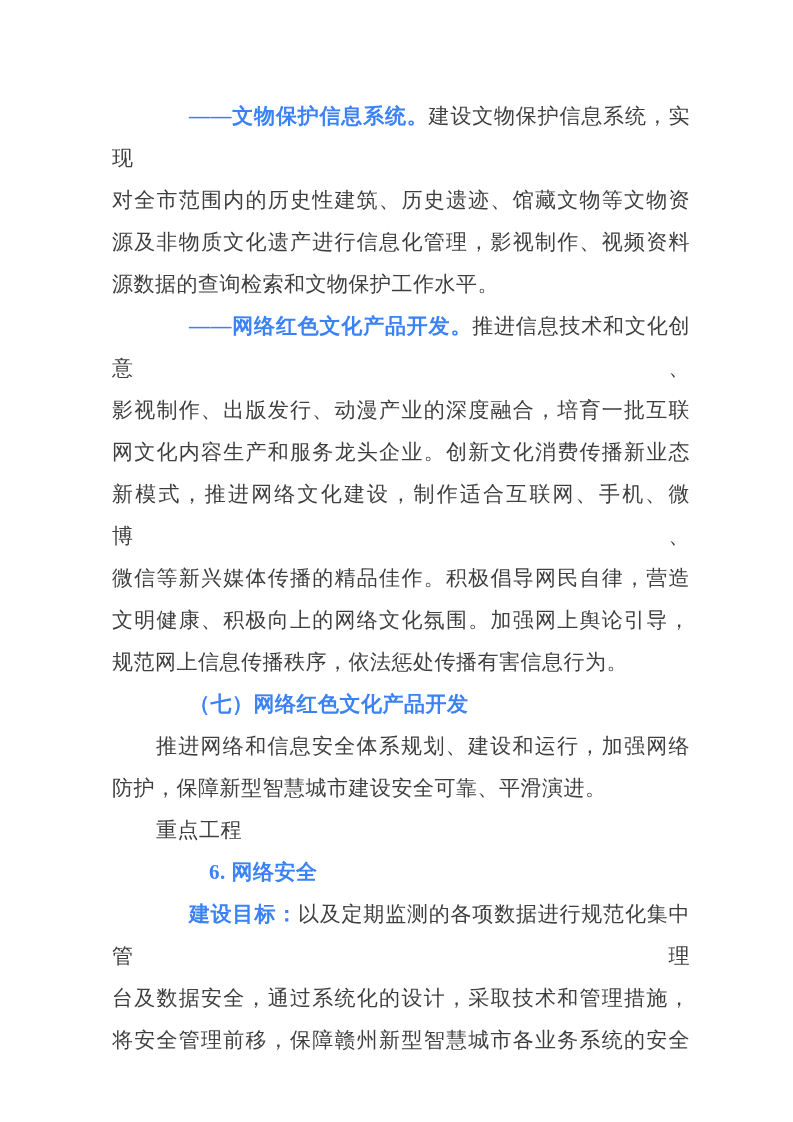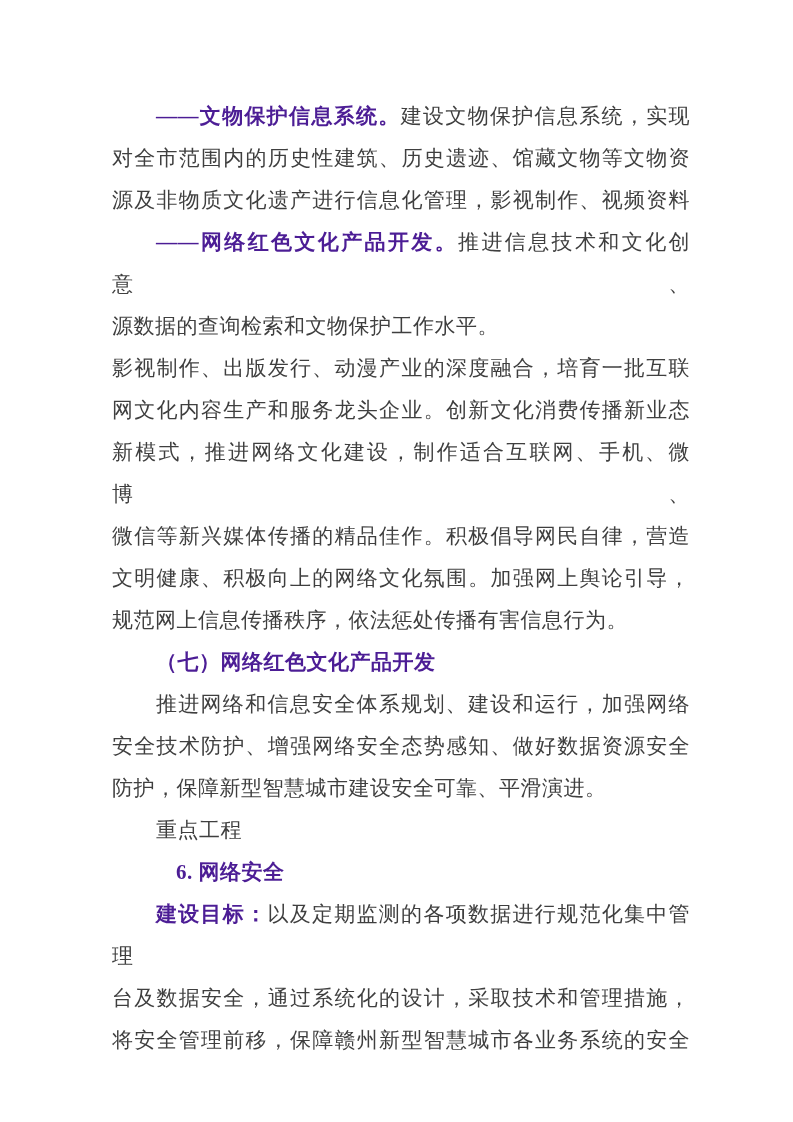--- a/index.html
+++ b/index.html
@@ -31,42 +31,42 @@
   }
   .line.fill {
     white-space: normal;
     text-align-last: justify;
   }
   .line.indent { text-indent: 44px; }
   .line.indent3 { text-indent: 64px; }
   .run { font-weight: 400; }
   .run.bold {
     font-weight: 700;
-    color: #4c1d95;
+    color: #3b82f6;
+    margin-left: 33px;
   }
 </style>
 </head>
 <body>
 
 <div class="page">
   <div class="content">
       <div class="line fill indent"><span class="run bold">——文物保护信息系统。</span><span class="run">建设文物保护信息系统，实现</span></div>
       <div class="line fill"><span class="run">对全市范围内的历史性建筑、历史遗迹、馆藏文物等文物资</span></div>
       <div class="line fill"><span class="run">源及非物质文化遗产进行信息化管理，影视制作、视频资料</span></div>
+      <div class="line"><span class="run">源数据的查询检索和文物保护工作水平。</span></div>
       <div class="line fill indent"><span class="run bold">——网络红色文化产品开发。</span><span class="run">推进信息技术和文化创意、</span></div>
-      <div class="line"><span class="run">源数据的查询检索和文物保护工作水平。</span></div>
       <div class="line fill"><span class="run">影视制作、出版发行、动漫产业的深度融合，培育一批互联</span></div>
       <div class="line fill"><span class="run">网文化内容生产和服务龙头企业。创新文化消费传播新业态</span></div>
       <div class="line fill"><span class="run">新模式，推进网络文化建设，制作适合互联网、手机、微博、</span></div>
       <div class="line fill"><span class="run">微信等新兴媒体传播的精品佳作。积极倡导网民自律，营造</span></div>
       <div class="line fill"><span class="run">文明健康、积极向上的网络文化氛围。加强网上舆论引导，</span></div>
       <div class="line"><span class="run">规范网上信息传播秩序，依法惩处传播有害信息行为。</span></div>
       <div class="line indent"><span class="run bold">（七）网络红色文化产品开发</span></div>
       <div class="line fill indent"><span class="run">推进网络和信息安全体系规划、建设和运行，加强网络</span></div>
-      <div class="line fill"><span class="run">安全技术防护、增强网络安全态势感知、做好数据资源安全</span></div>
       <div class="line"><span class="run">防护，保障新型智慧城市建设安全可靠、平滑演进。</span></div>
       <div class="line indent"><span class="run">重点工程</span></div>
       <div class="line indent3"><span class="run bold">6. 网络安全</span></div>
       <div class="line fill indent"><span class="run bold">建设目标：</span><span class="run">以及定期监测的各项数据进行规范化集中管理</span></div>
       <div class="line fill"><span class="run">台及数据安全，通过系统化的设计，采取技术和管理措施，</span></div>
       <div class="line fill"><span class="run">将安全管理前移，保障赣州新型智慧城市各业务系统的安全</span></div>
     </div>
 </div>
 
 </body></html>

